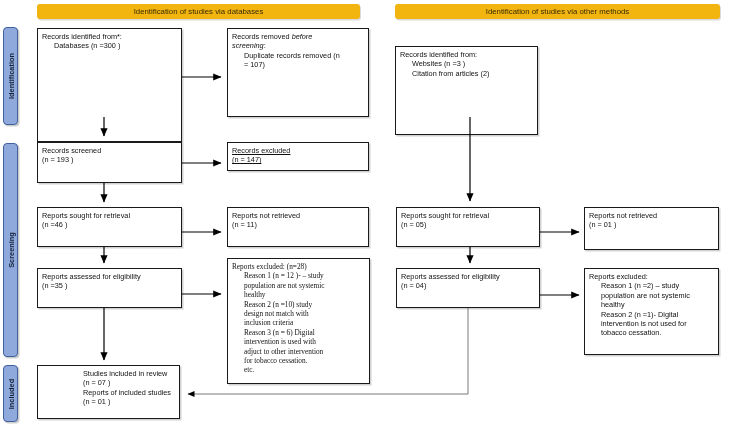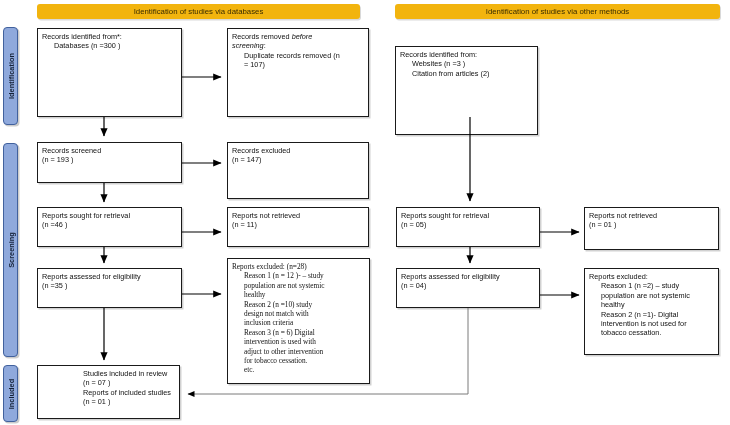--- a/index.html
+++ b/index.html
@@ -44,21 +44,21 @@
   <div class="stage" style="top:27px;height:96px;">
     <span>Identification</span>
   </div>
   <div class="stage" style="top:143px;height:212px;">
     <span>Screening</span>
   </div>
   <div class="stage" style="top:365px;height:55px;">
     <span>Included</span>
   </div>
 
-  <div class="box" style="left:37px;top:28px;width:145px;height:89px;">
+  <div class="box" style="left:37px;top:28px;width:145px;height:114px;">
     <div class="ln">Records identified from*:</div>
     <div class="ln ind">Databases (n =300 )</div>
   </div>
 
   <div class="box" style="left:227px;top:28px;width:142px;height:89px;">
     <div class="ln"><span>Records removed </span><span class="it">before</span></div>
     <div class="ln"><span class="it">screening</span><span>:</span></div>
     <div class="ln ind">Duplicate records removed  (n</div>
     <div class="ln ind">= 107)</div>
   </div>
@@ -67,21 +67,21 @@
     <div class="ln">Records identified from:</div>
     <div class="ln ind">Websites (n =3 )</div>
     <div class="ln ind">Citation  from articles (2)</div>
   </div>
 
   <div class="box" style="left:37px;top:142px;width:145px;height:41px;">
     <div class="ln">Records screened</div>
     <div class="ln">(n = 193 )</div>
   </div>
 
-  <div class="box" style="left:227px;top:142px;width:142px;height:57px;">
+  <div class="box" style="left:227px;top:142px;width:142px;height:29px;text-decoration:underline;">
     <div class="ln">Records excluded</div>
     <div class="ln">(n = 147)</div>
   </div>
 
   <div class="box" style="left:37px;top:207px;width:145px;height:40px;">
     <div class="ln">Reports sought for retrieval</div>
     <div class="ln">(n =46 )</div>
   </div>
 
   <div class="box" style="left:227px;top:207px;width:142px;height:40px;">

